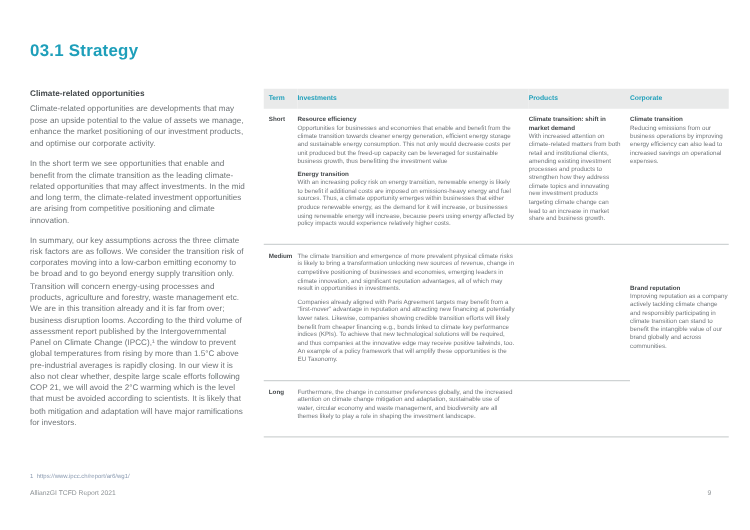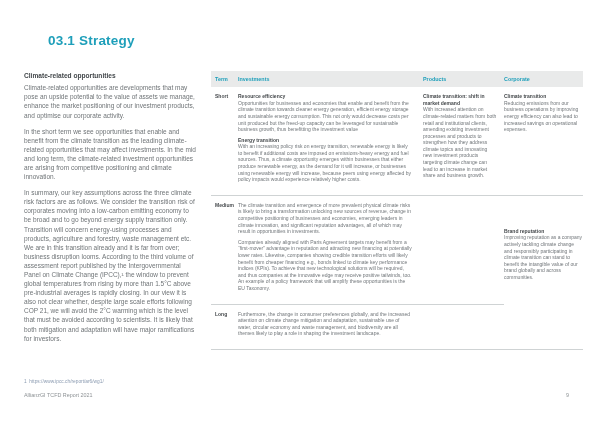--- a/index.html
+++ b/index.html
@@ -1,18 +1,18 @@
 <!DOCTYPE html>
 <html><head>
 <meta charset="utf-8">
 <style>
   html,body{margin:0;padding:0;background:#fff;}
   .page{position:relative;width:600px;height:424px;background:#ffffff;overflow:hidden;
         font-family:"Liberation Sans",sans-serif;color:#6e7275;}
-  .title{position:absolute;left:24px;top:33px;font-size:13.5px;font-weight:bold;color:#1e9fba;letter-spacing:.2px;margin-left:24px;}
+  .title{position:absolute;left:24px;top:33px;font-size:13.5px;font-weight:bold;color:#1e9fba;letter-spacing:.2px;}
   
   .leftcol{position:absolute;left:24px;top:71px;width:172px;font-size:6.5px;line-height:1.4;color:#6f7477;}
   .leftcol h3{margin:0 0 3px 0;font-size:6.6px;color:#43484b;font-weight:bold;}
   .leftcol p{margin:0 0 7px 0;}
   .footnote{position:absolute;left:24px;top:379px;font-size:4.8px;color:#8a9ab0;}
   .footnote a{color:#8a9ab0;text-decoration:none;}
   .footer{position:absolute;left:24px;top:392px;font-size:5.4px;color:#8d9295;}
   .pagenum{position:absolute;left:566px;top:392px;font-size:5.4px;color:#8d9295;}
   
   .tbl{position:absolute;left:211px;top:71px;width:372px;display:grid;

